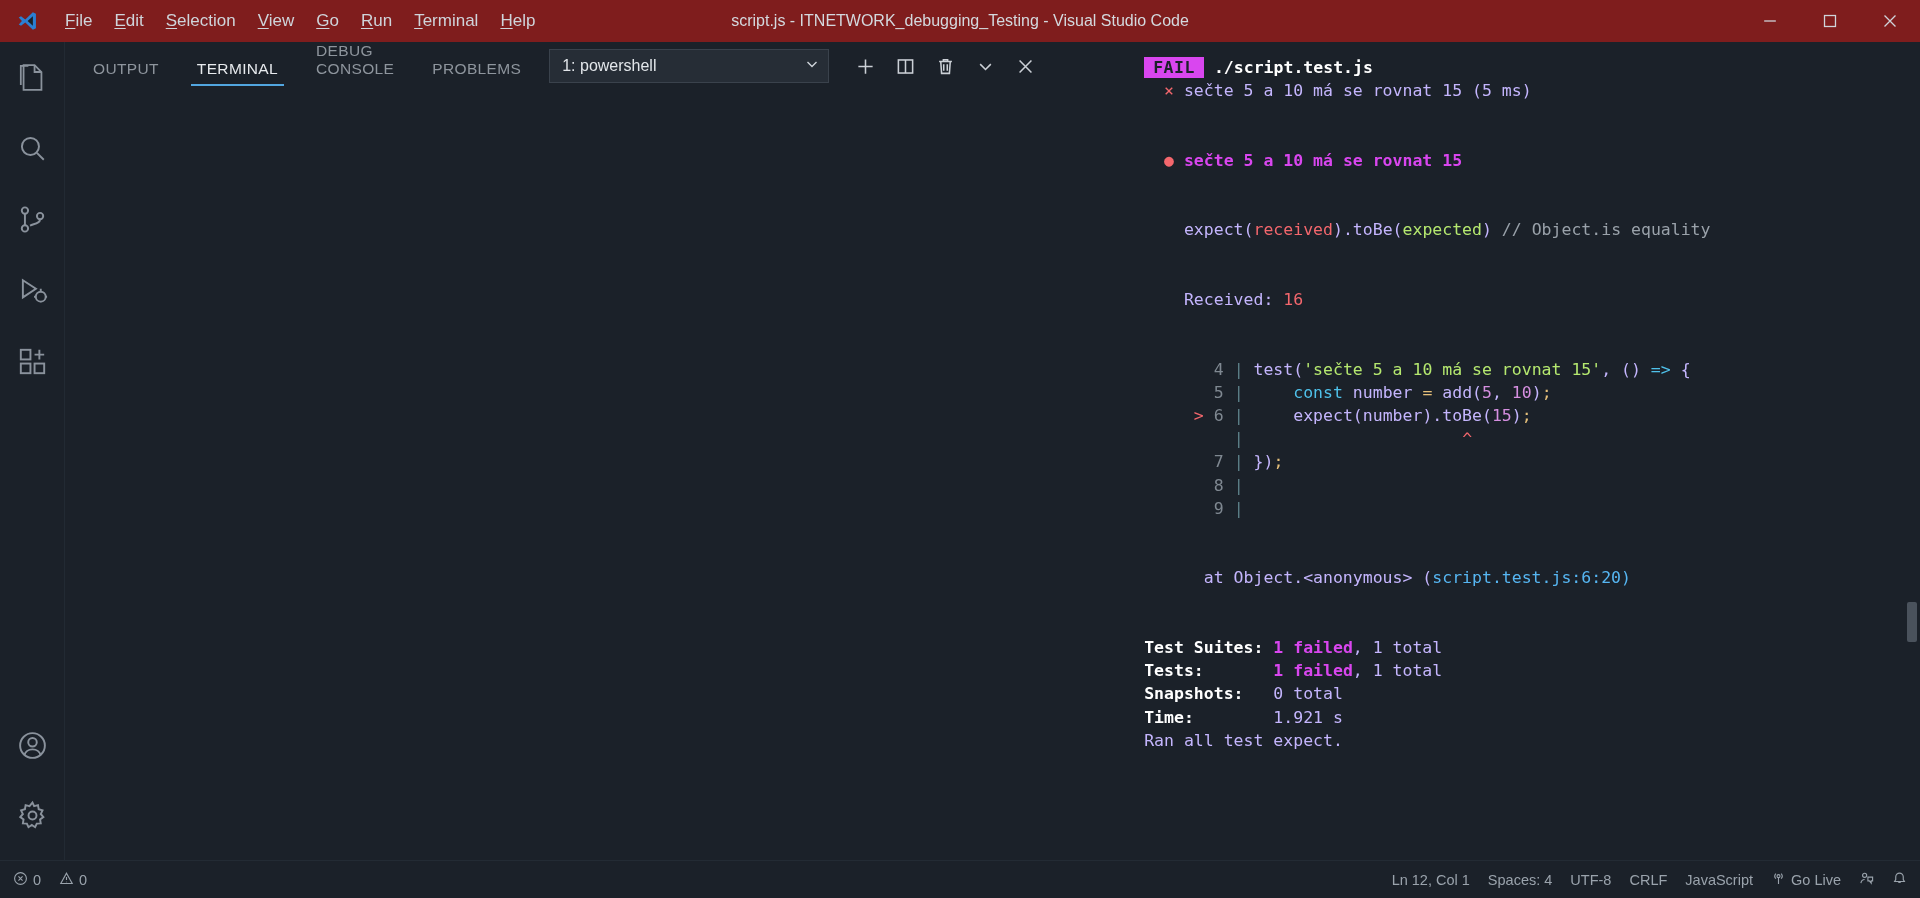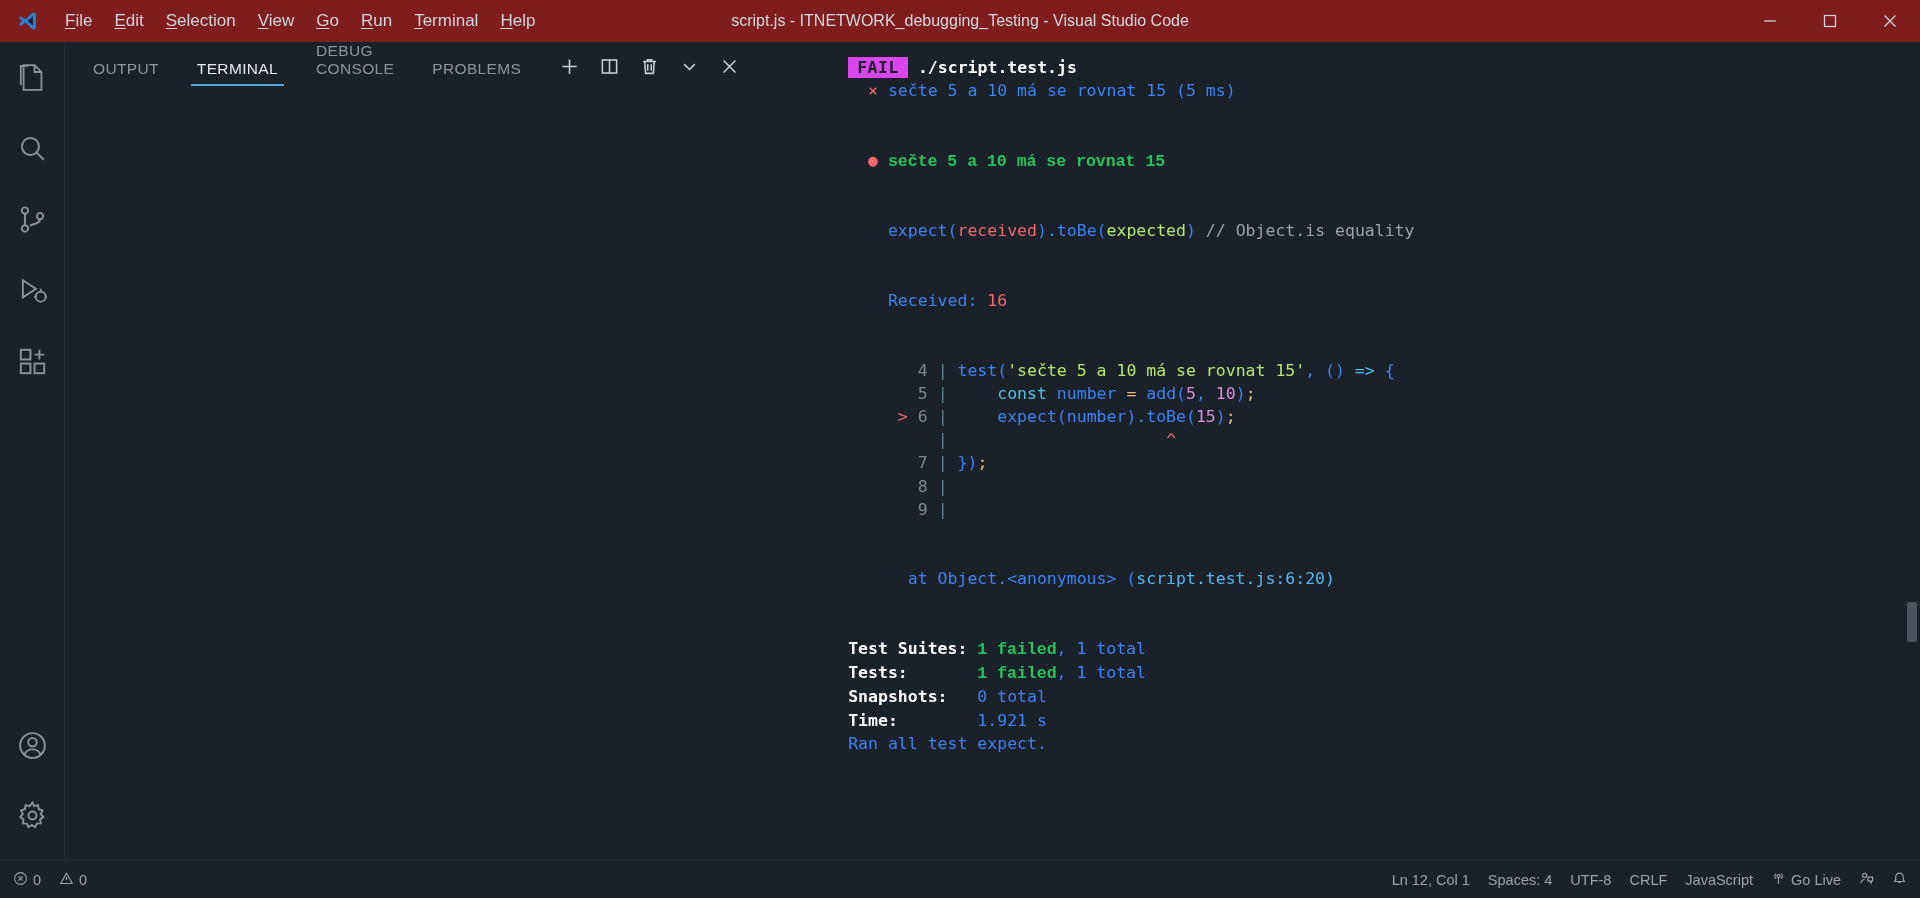--- a/index.html
+++ b/index.html
@@ -120,23 +120,23 @@
   }
   .tline { white-space: pre; padding-left: 91px; }
   .tline.blank { height: 23.2px; }
   .fail-badge {
     background: #d946ef; color: #1b2129;
     font-weight: bold; padding: 1px 9px;
     margin-right: 10px; letter-spacing: .5px;
   }
   .b { font-weight: bold; }
   .white { color: #ffffff; }
-  .grey { color: #3b82f6; }
+  .grey { color: #c4b5fd; }
   .red { color: #f4676d; }
-  .redb { color: #22c55e; font-weight: bold; font-family: Liberation Mono, monospace; }
+  .redb { color: #d946ef; font-weight: bold; }
   .green { color: #b5e86f; margin-top: 20px; }
   .cyan { color: #4fc1ea; }
   .blue { color: #56b6f2; }
   .mag { color: #d68fe0; }
   .yellow { color: #e6c07b; }
   .comment { color: #9aa2aa; }
   .ln { color: #7f8891; }
   .gutter { color: #5c7f88; }
   .caret { color: #f4676d; }
   .scrollbar-v {
@@ -261,20 +261,28 @@
   <div class="main">
 
     <div class="panel-header">
       <div class="panel-tabs" id="panel-tabs">
           <div class="panel-tab">OUTPUT</div>
           <div class="panel-tab active">TERMINAL</div>
           <div class="panel-tab">DEBUG CONSOLE</div>
           <div class="panel-tab">PROBLEMS</div>
         </div>
       <div class="panel-actions">
+        <div class="term-select">
+          <span>1: powershell</span>
+          <span>
+            <svg viewBox="0 0 16 16" fill="none" stroke="currentColor" stroke-width="1.4">
+                <path d="M3.5 6l4.5 4.5L12.5 6"></path>
+              </svg>
+          </span>
+        </div>
         <div class="panel-icon-btn">
           <svg viewBox="0 0 16 16" fill="none" stroke="currentColor" stroke-width="1.3">
               <path d="M8 2v12M2 8h12"></path>
             </svg>
         </div>
         <div class="panel-icon-btn">
           <svg viewBox="0 0 16 16" fill="none" stroke="currentColor" stroke-width="1.3">
               <rect x="2" y="2.5" width="12" height="11"></rect>
               <path d="M8 2.5v11"></path>
             </svg>

